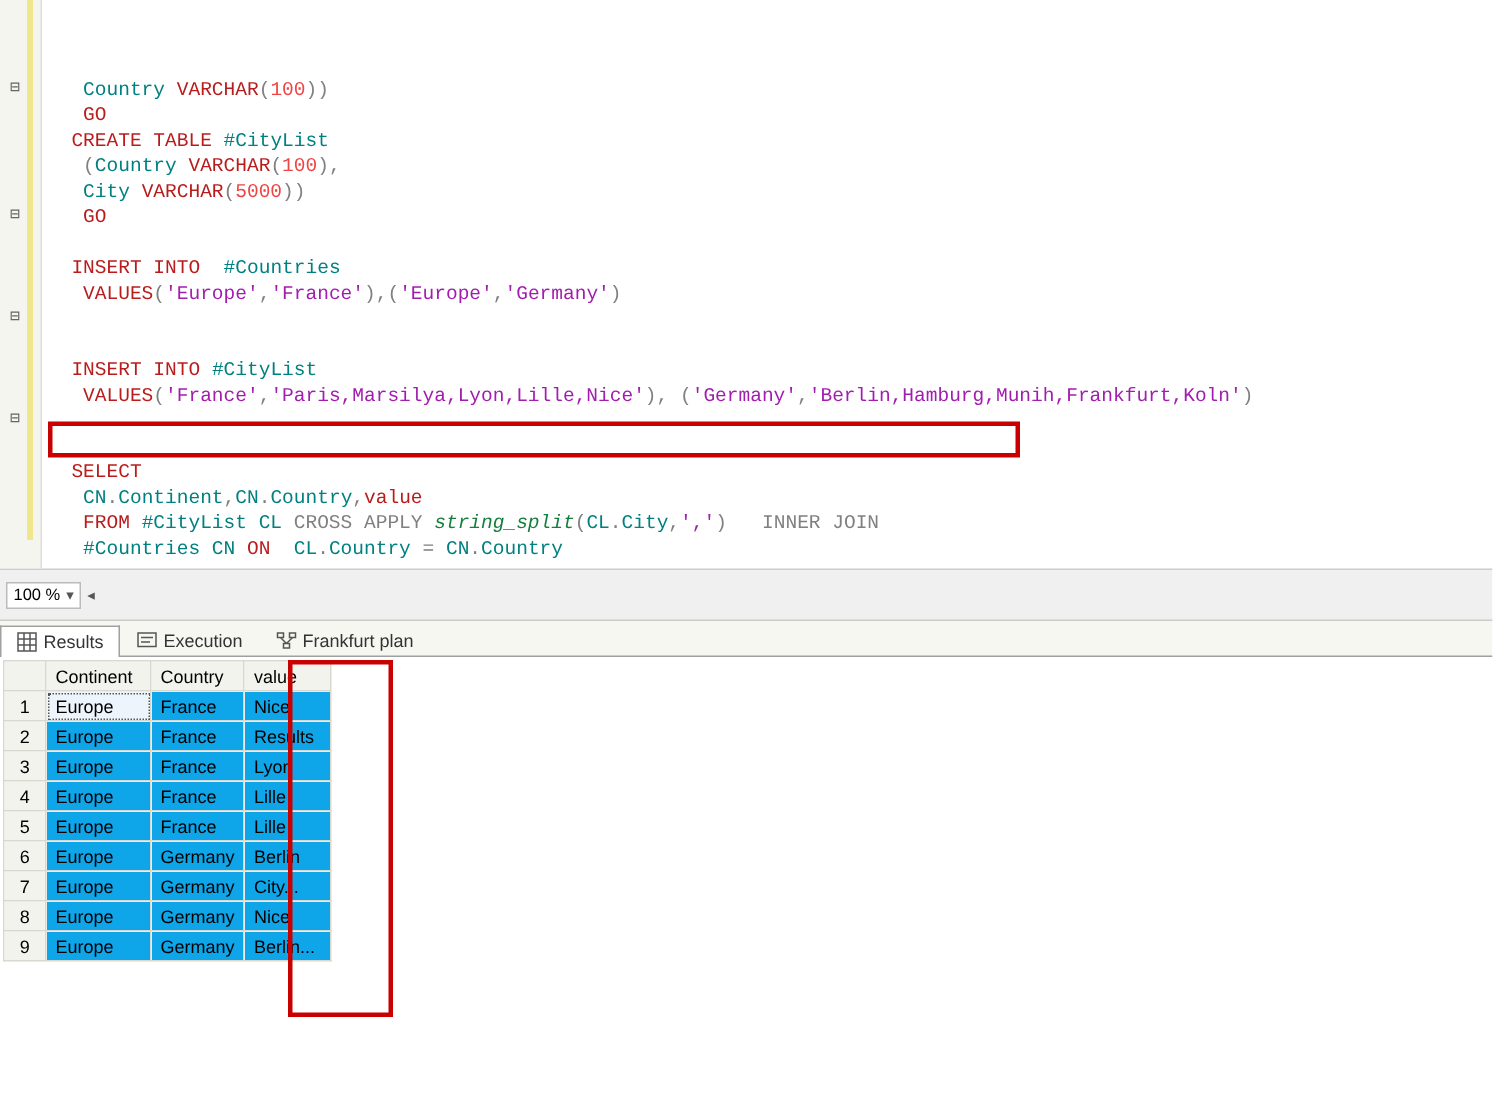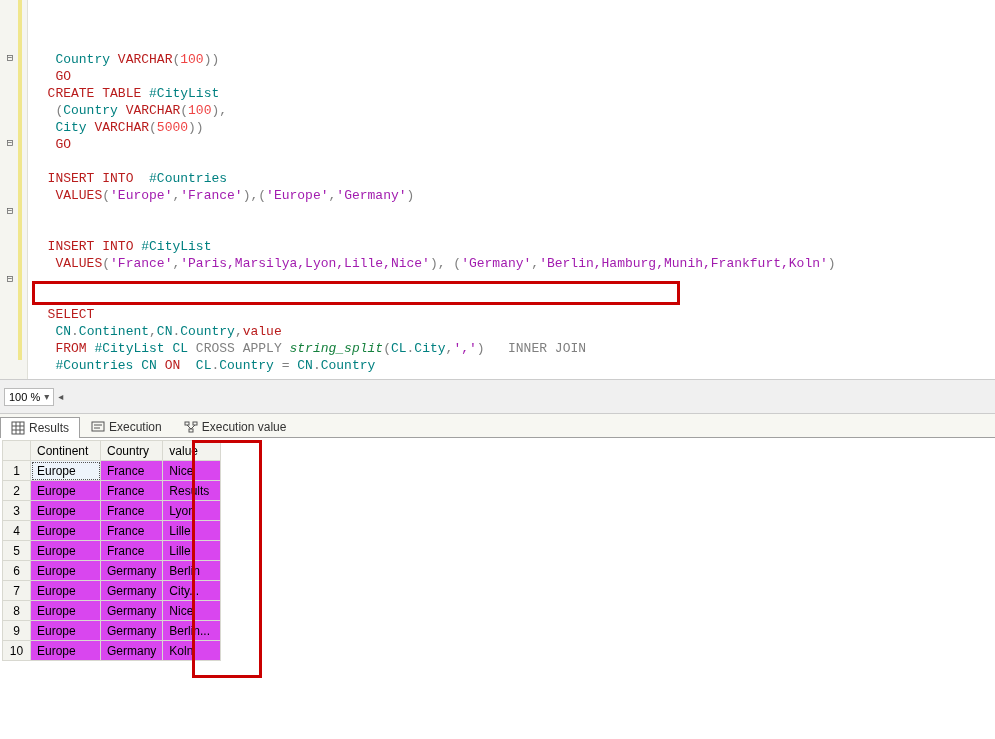--- a/index.html
+++ b/index.html
@@ -122,21 +122,21 @@
     position: relative;
   }
   table.results {
     border-collapse: collapse;
     margin: 2px;
   }
   table.results th, table.results td {
     border: 1px solid #d8d8d0;
     padding: 2px 6px;
     text-align: left;
-    background: #d946ef;
+    background: #0ea5e9;
     font-weight: normal;
     height: 20px;
     overflow: hidden;
     text-overflow: ellipsis;
     white-space: nowrap;
   }
   table.results th {
     background: #f3f3ee;
   }
   table.results th.rownum, table.results td.rownum {
@@ -211,21 +211,21 @@
   <div class="tab">
     <span class="tab-icon">
       <svg width="14" height="14" viewBox="0 0 14 14">
           <rect x="1" y="2" width="4" height="3" fill="none" stroke="#555"></rect>
           <rect x="9" y="2" width="4" height="3" fill="none" stroke="#555"></rect>
           <rect x="5" y="9" width="4" height="3" fill="none" stroke="#555"></rect>
           <line x1="3" y1="5" x2="7" y2="9" stroke="#555"></line>
           <line x1="11" y1="5" x2="7" y2="9" stroke="#555"></line>
         </svg>
     </span>
-    <span>Execution value</span>
+    <span>Frankfurt plan</span>
   </div>
 </div>
 
 <div class="results-area">
   <table class="results" id="results-table">
     <thead>
       <tr>
         <th class="rownum"></th>
         <th class="cell-continent">Continent</th>
         <th class="cell-country">Country</th>
@@ -280,22 +280,16 @@
           <td class="cell-continent">Europe</td>
           <td class="cell-country">Germany</td>
           <td class="cell-value">Nice</td>
         </tr>
         <tr>
           <td class="rownum">9</td>
           <td class="cell-continent">Europe</td>
           <td class="cell-country">Germany</td>
           <td class="cell-value">Berlin...</td>
         </tr>
-        <tr>
-          <td class="rownum">10</td>
-          <td class="cell-continent">Europe</td>
-          <td class="cell-country">Germany</td>
-          <td class="cell-value">Koln</td>
-        </tr>
       </tbody>
   </table>
   <div class="value-highlight" style="left:192px; top:2px; width:70px; height:238px;"></div>
 </div>
 
 </body></html>

